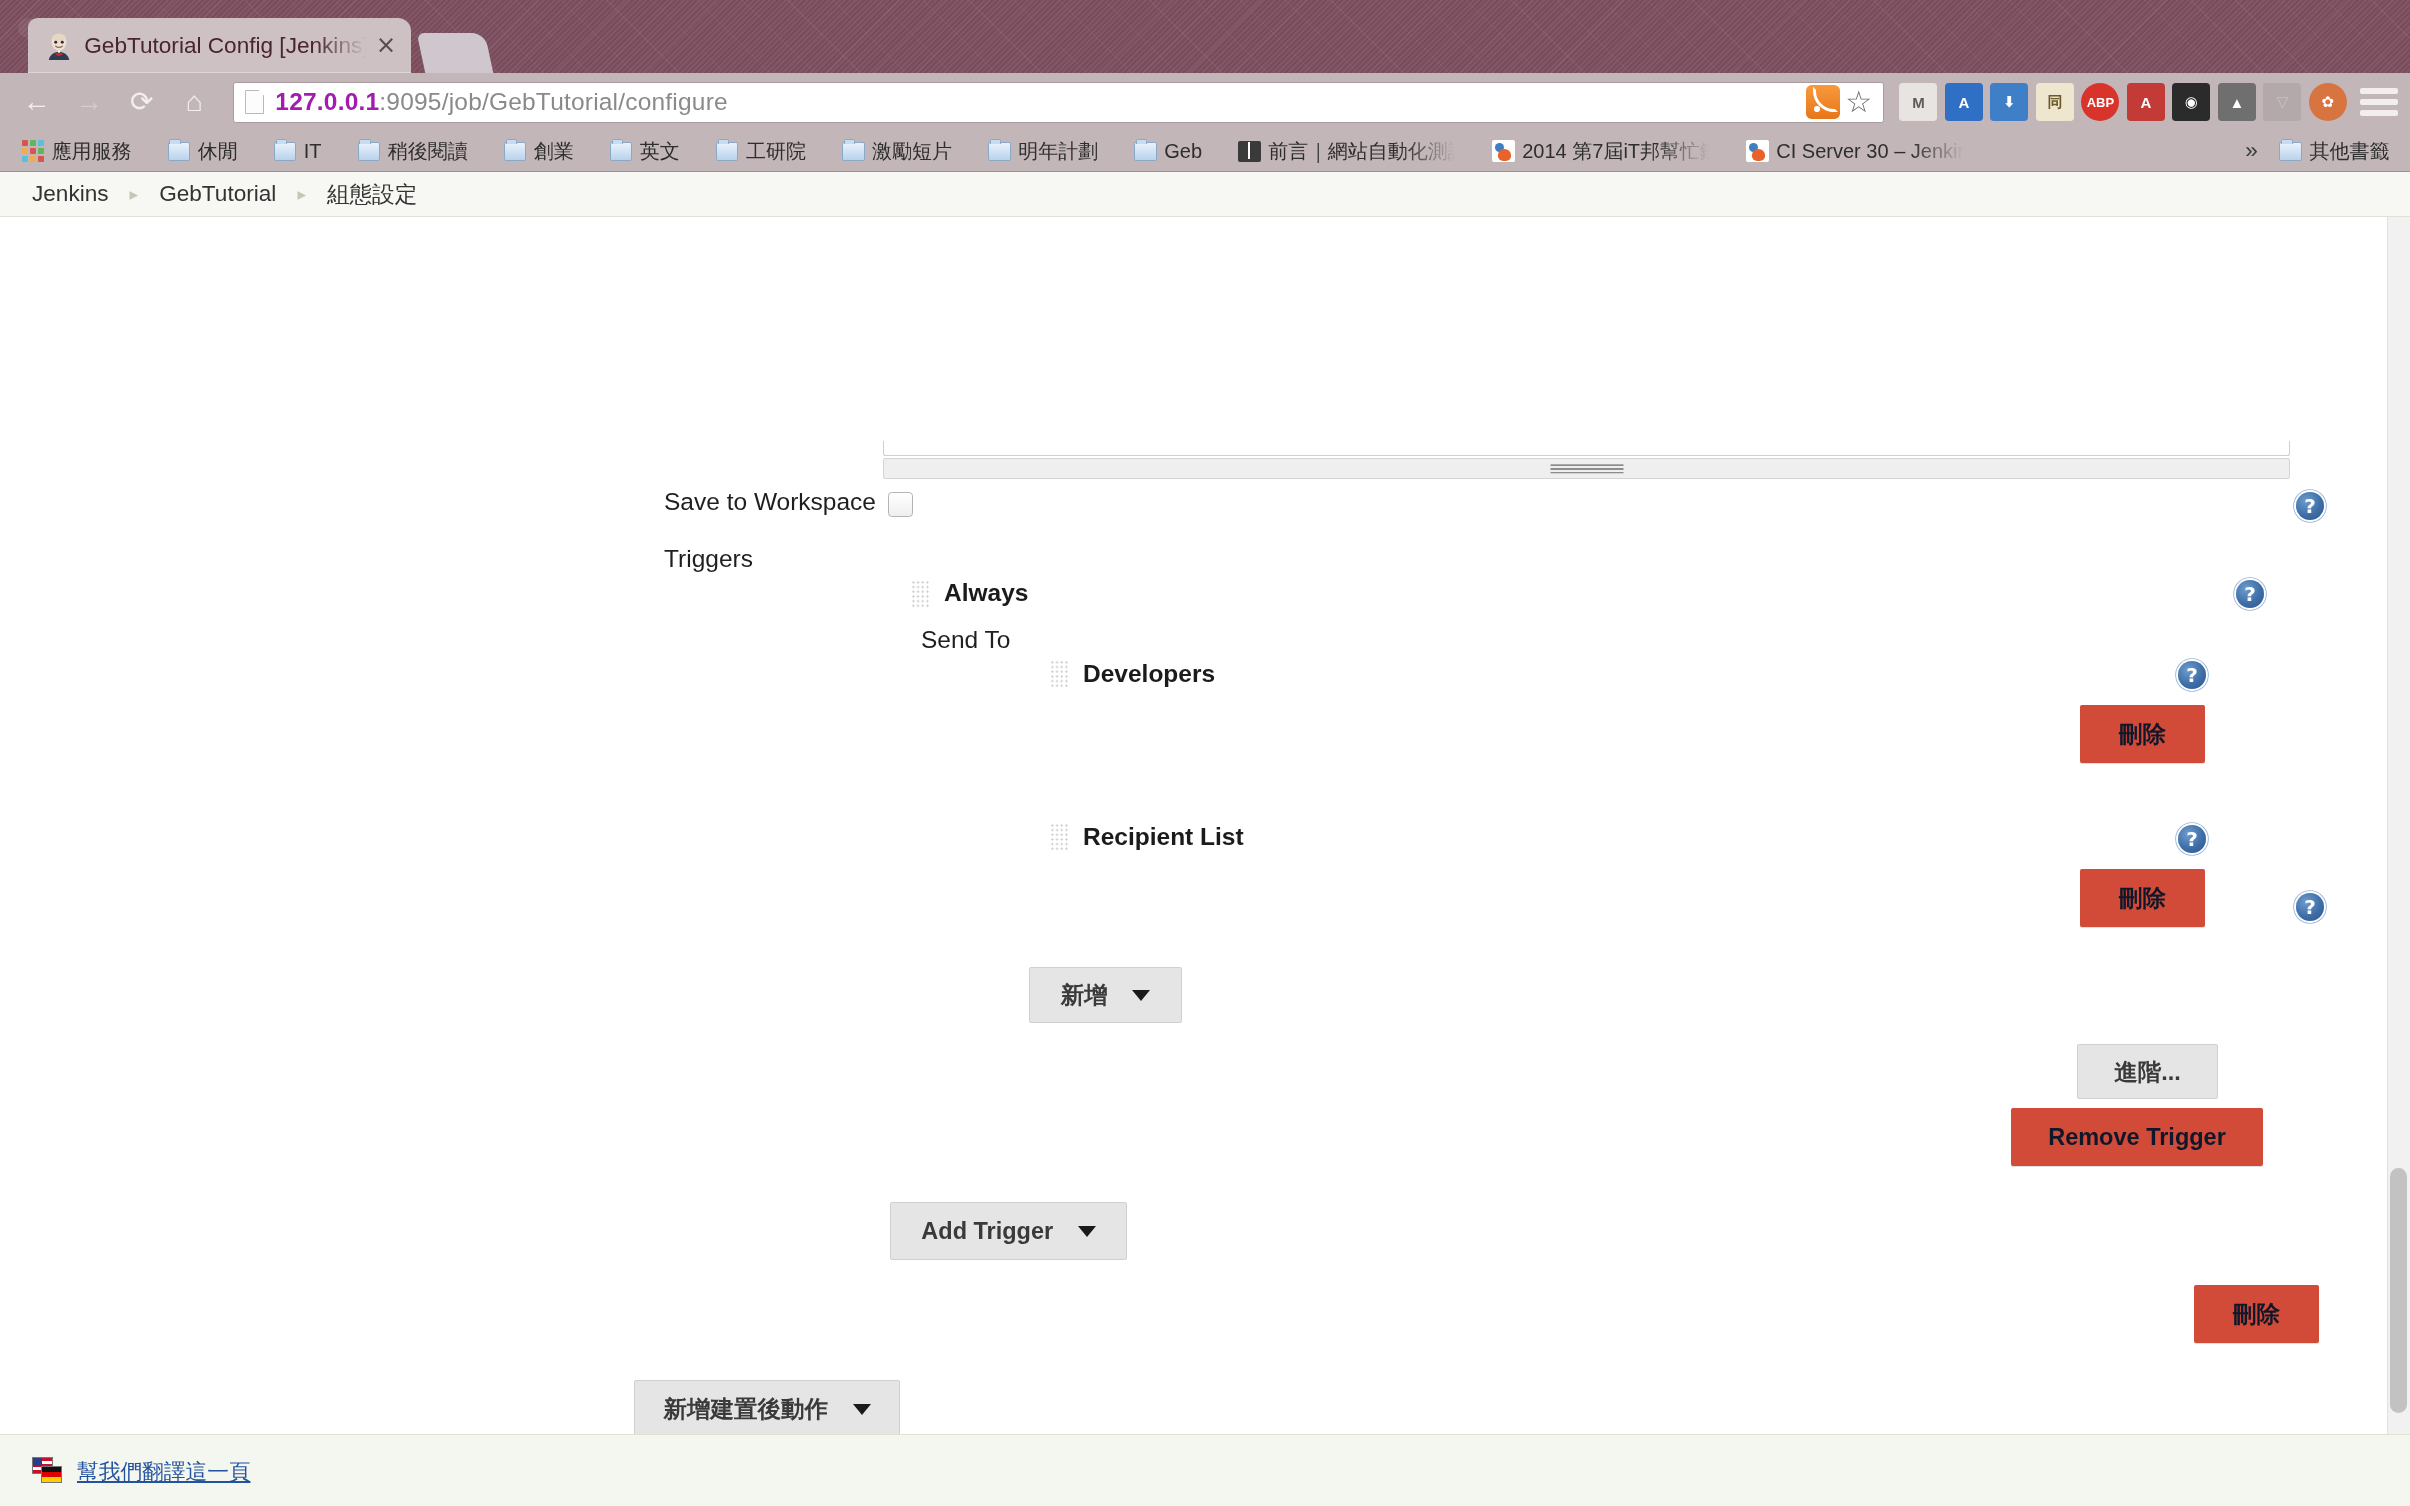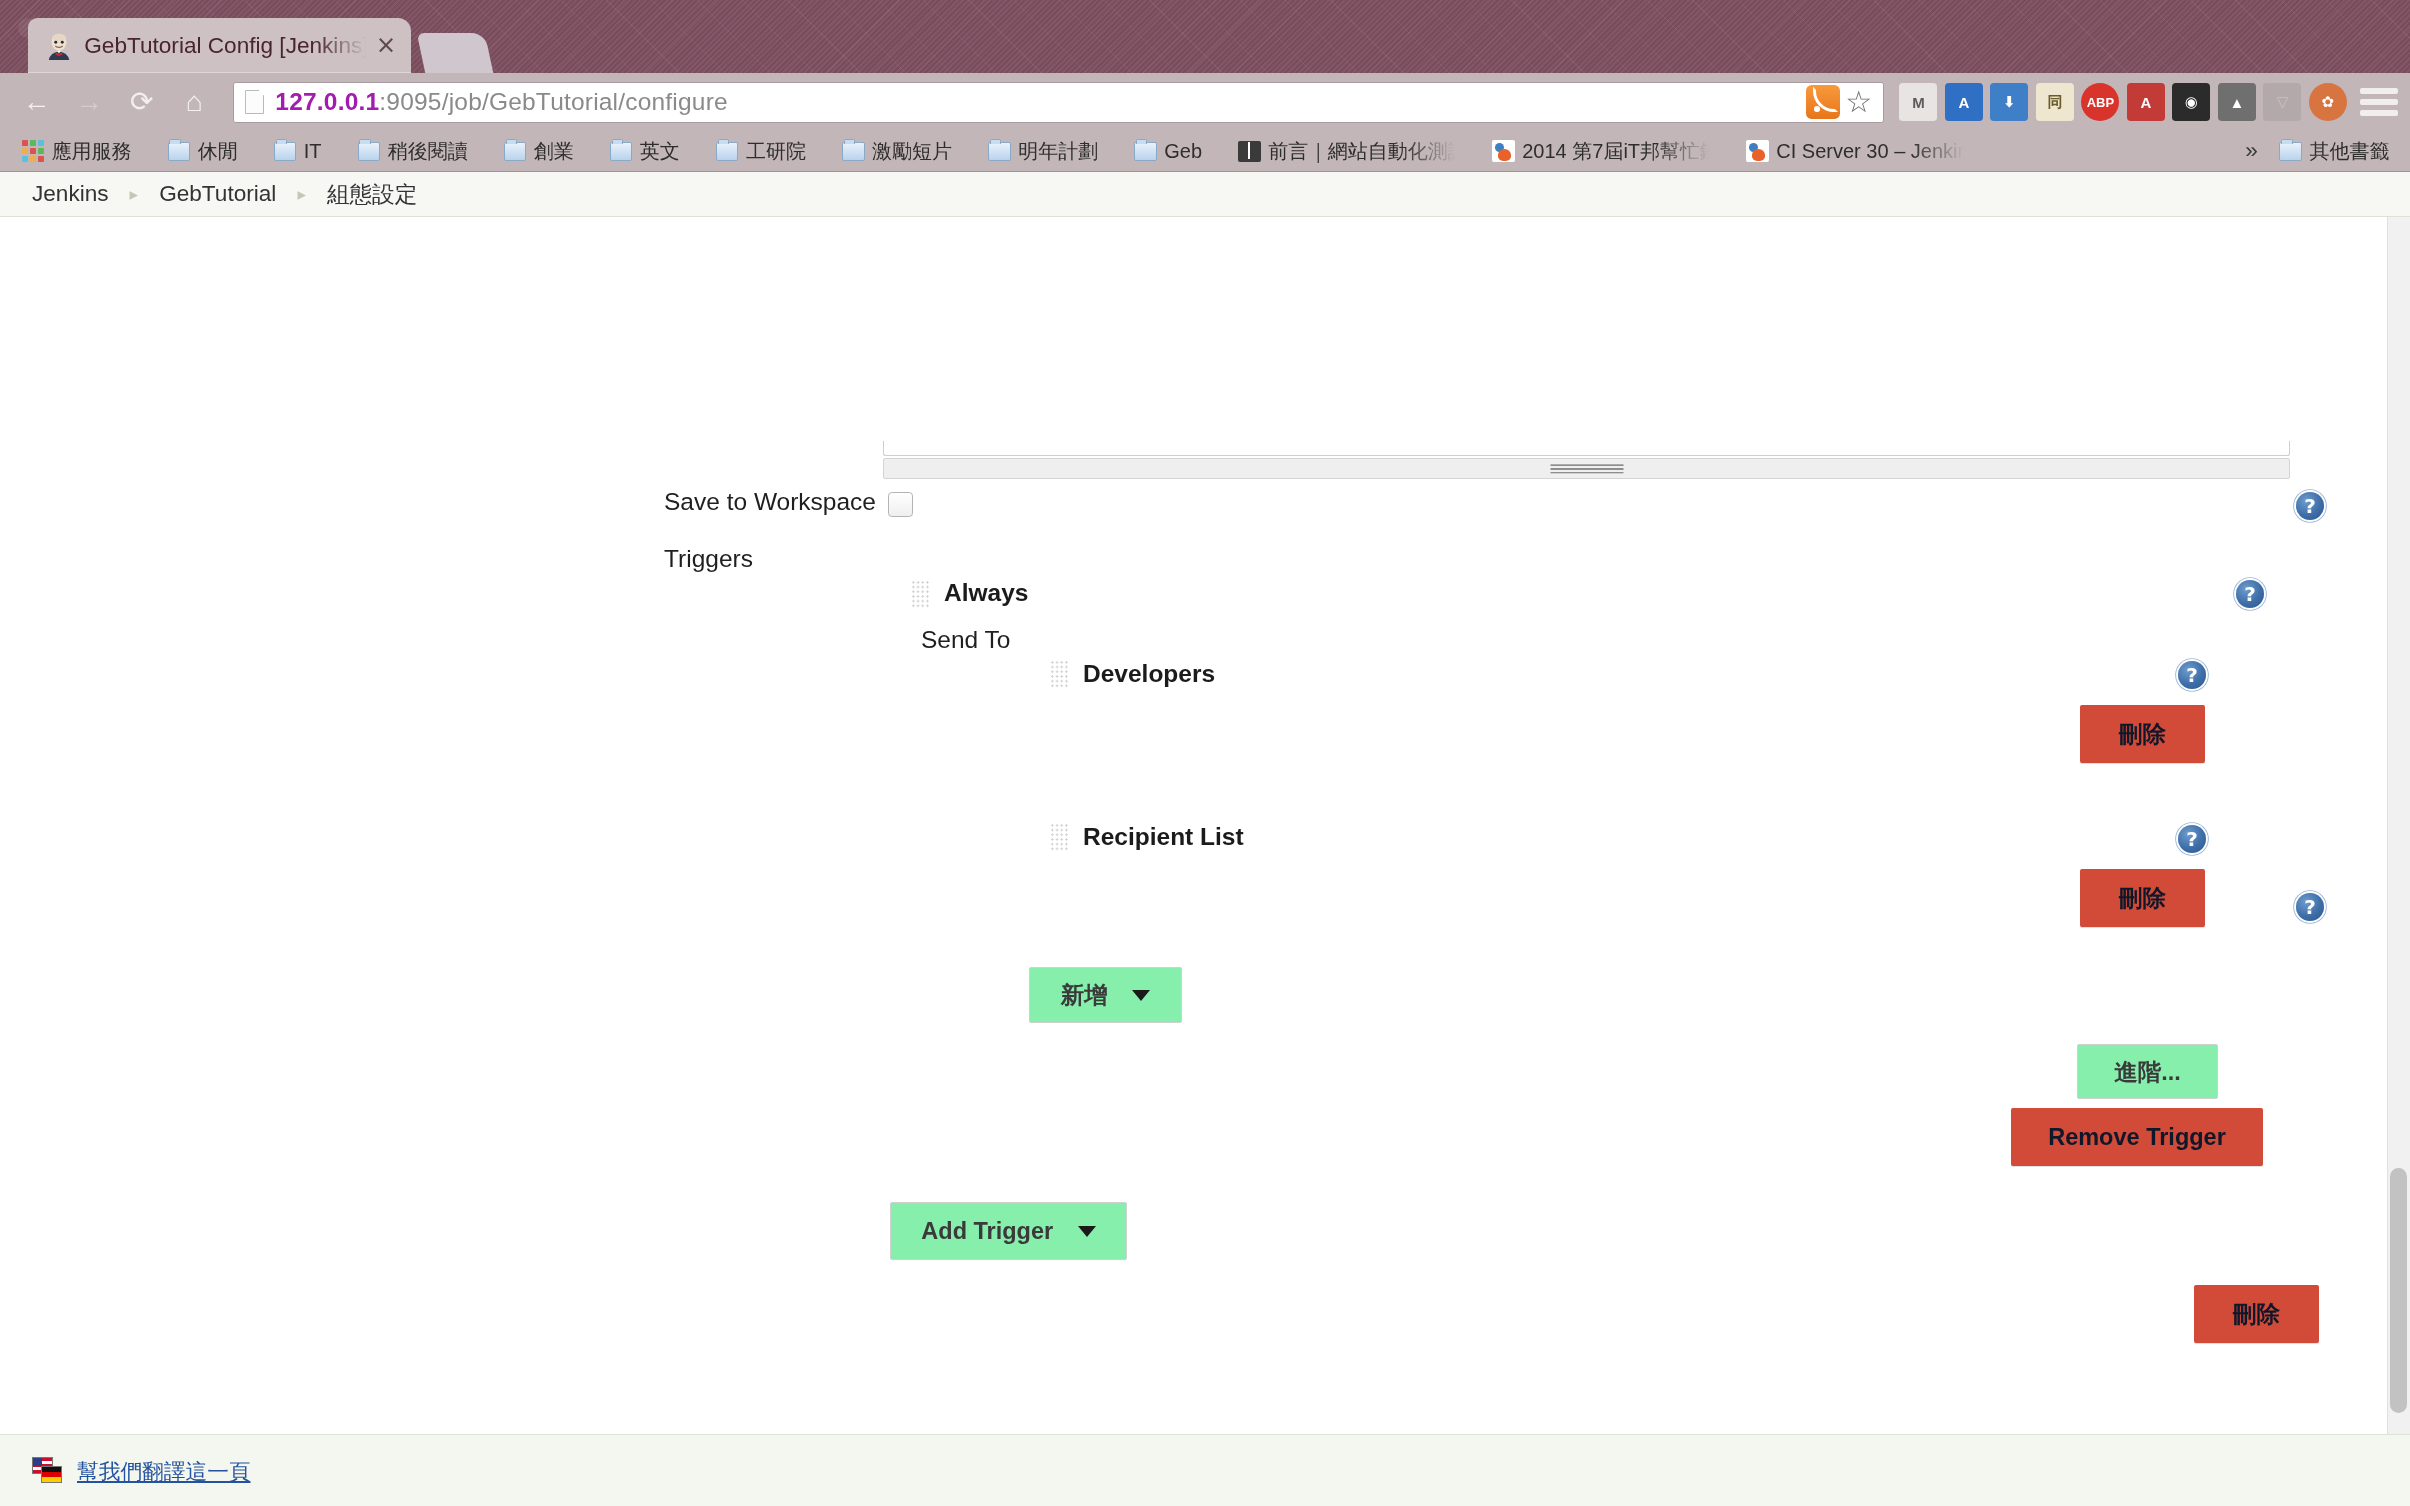--- a/index.html
+++ b/index.html
@@ -203,21 +203,21 @@
 
   .btn {
     position: absolute; display: inline-flex; align-items: center; justify-content: center;
     font-size: 23.5px; cursor: pointer; white-space: nowrap; border-radius: 1.9px;
   }
   .btn-red {
     background: #d24b38; color: #0f172a; font-weight: 700;
     box-shadow: 0 0.9px 0 rgba(0,0,0,.12);
   }
   .btn-gray {
-    background: #86efac; color: #3a3a3a; border: 0.9px solid #d0d0d0; font-weight: 700;
+    background: #e5e5e5; color: #3a3a3a; border: 0.9px solid #d0d0d0; font-weight: 700;
   }
   .btn-blue {
     background: #45728a; color: #fff; font-weight: 700; border: 0.9px solid #3d6678;
   }
   .btn .caret {
     margin-left: 24.5px; width: 0; height: 0;
     border-left: 9.4px solid transparent; border-right: 9.4px solid transparent;
     border-top: 11.3px solid #1a1a1a;
   }
 
@@ -428,20 +428,24 @@
 
       <div class="btn btn-red" style="left:2011px; top:891px; width:252px; height:58px;">Remove Trigger</div>
 
       <div class="btn btn-gray" style="left:890px; top:985px; width:237px; height:58px;">
         <span>Add Trigger</span>
         <span class="caret"></span>
       </div>
 
       <div class="btn btn-red" style="left:2194px; top:1068px; width:125px; height:58px;">刪除</div>
 
+      <div class="btn btn-gray" style="left:634px; top:1163px; width:266px; height:58px;">
+        <span>新增建置後動作</span>
+        <span class="caret"></span>
+      </div>
 
       <div class="dotted-sep" style="left:634px; top:1232px; width:1676px;"></div>
 
       <div class="btn btn-blue" style="left:634px; top:1286px; width:124px; height:58px;">儲存</div>
       <div class="btn btn-gray" style="left:798px; top:1286px; width:124px; height:58px;">套用</div>
 
       <div class="scroll-right">
         <div class="scroll-thumb" style="top:951px; height:245px;"></div>
       </div>
     </div>

